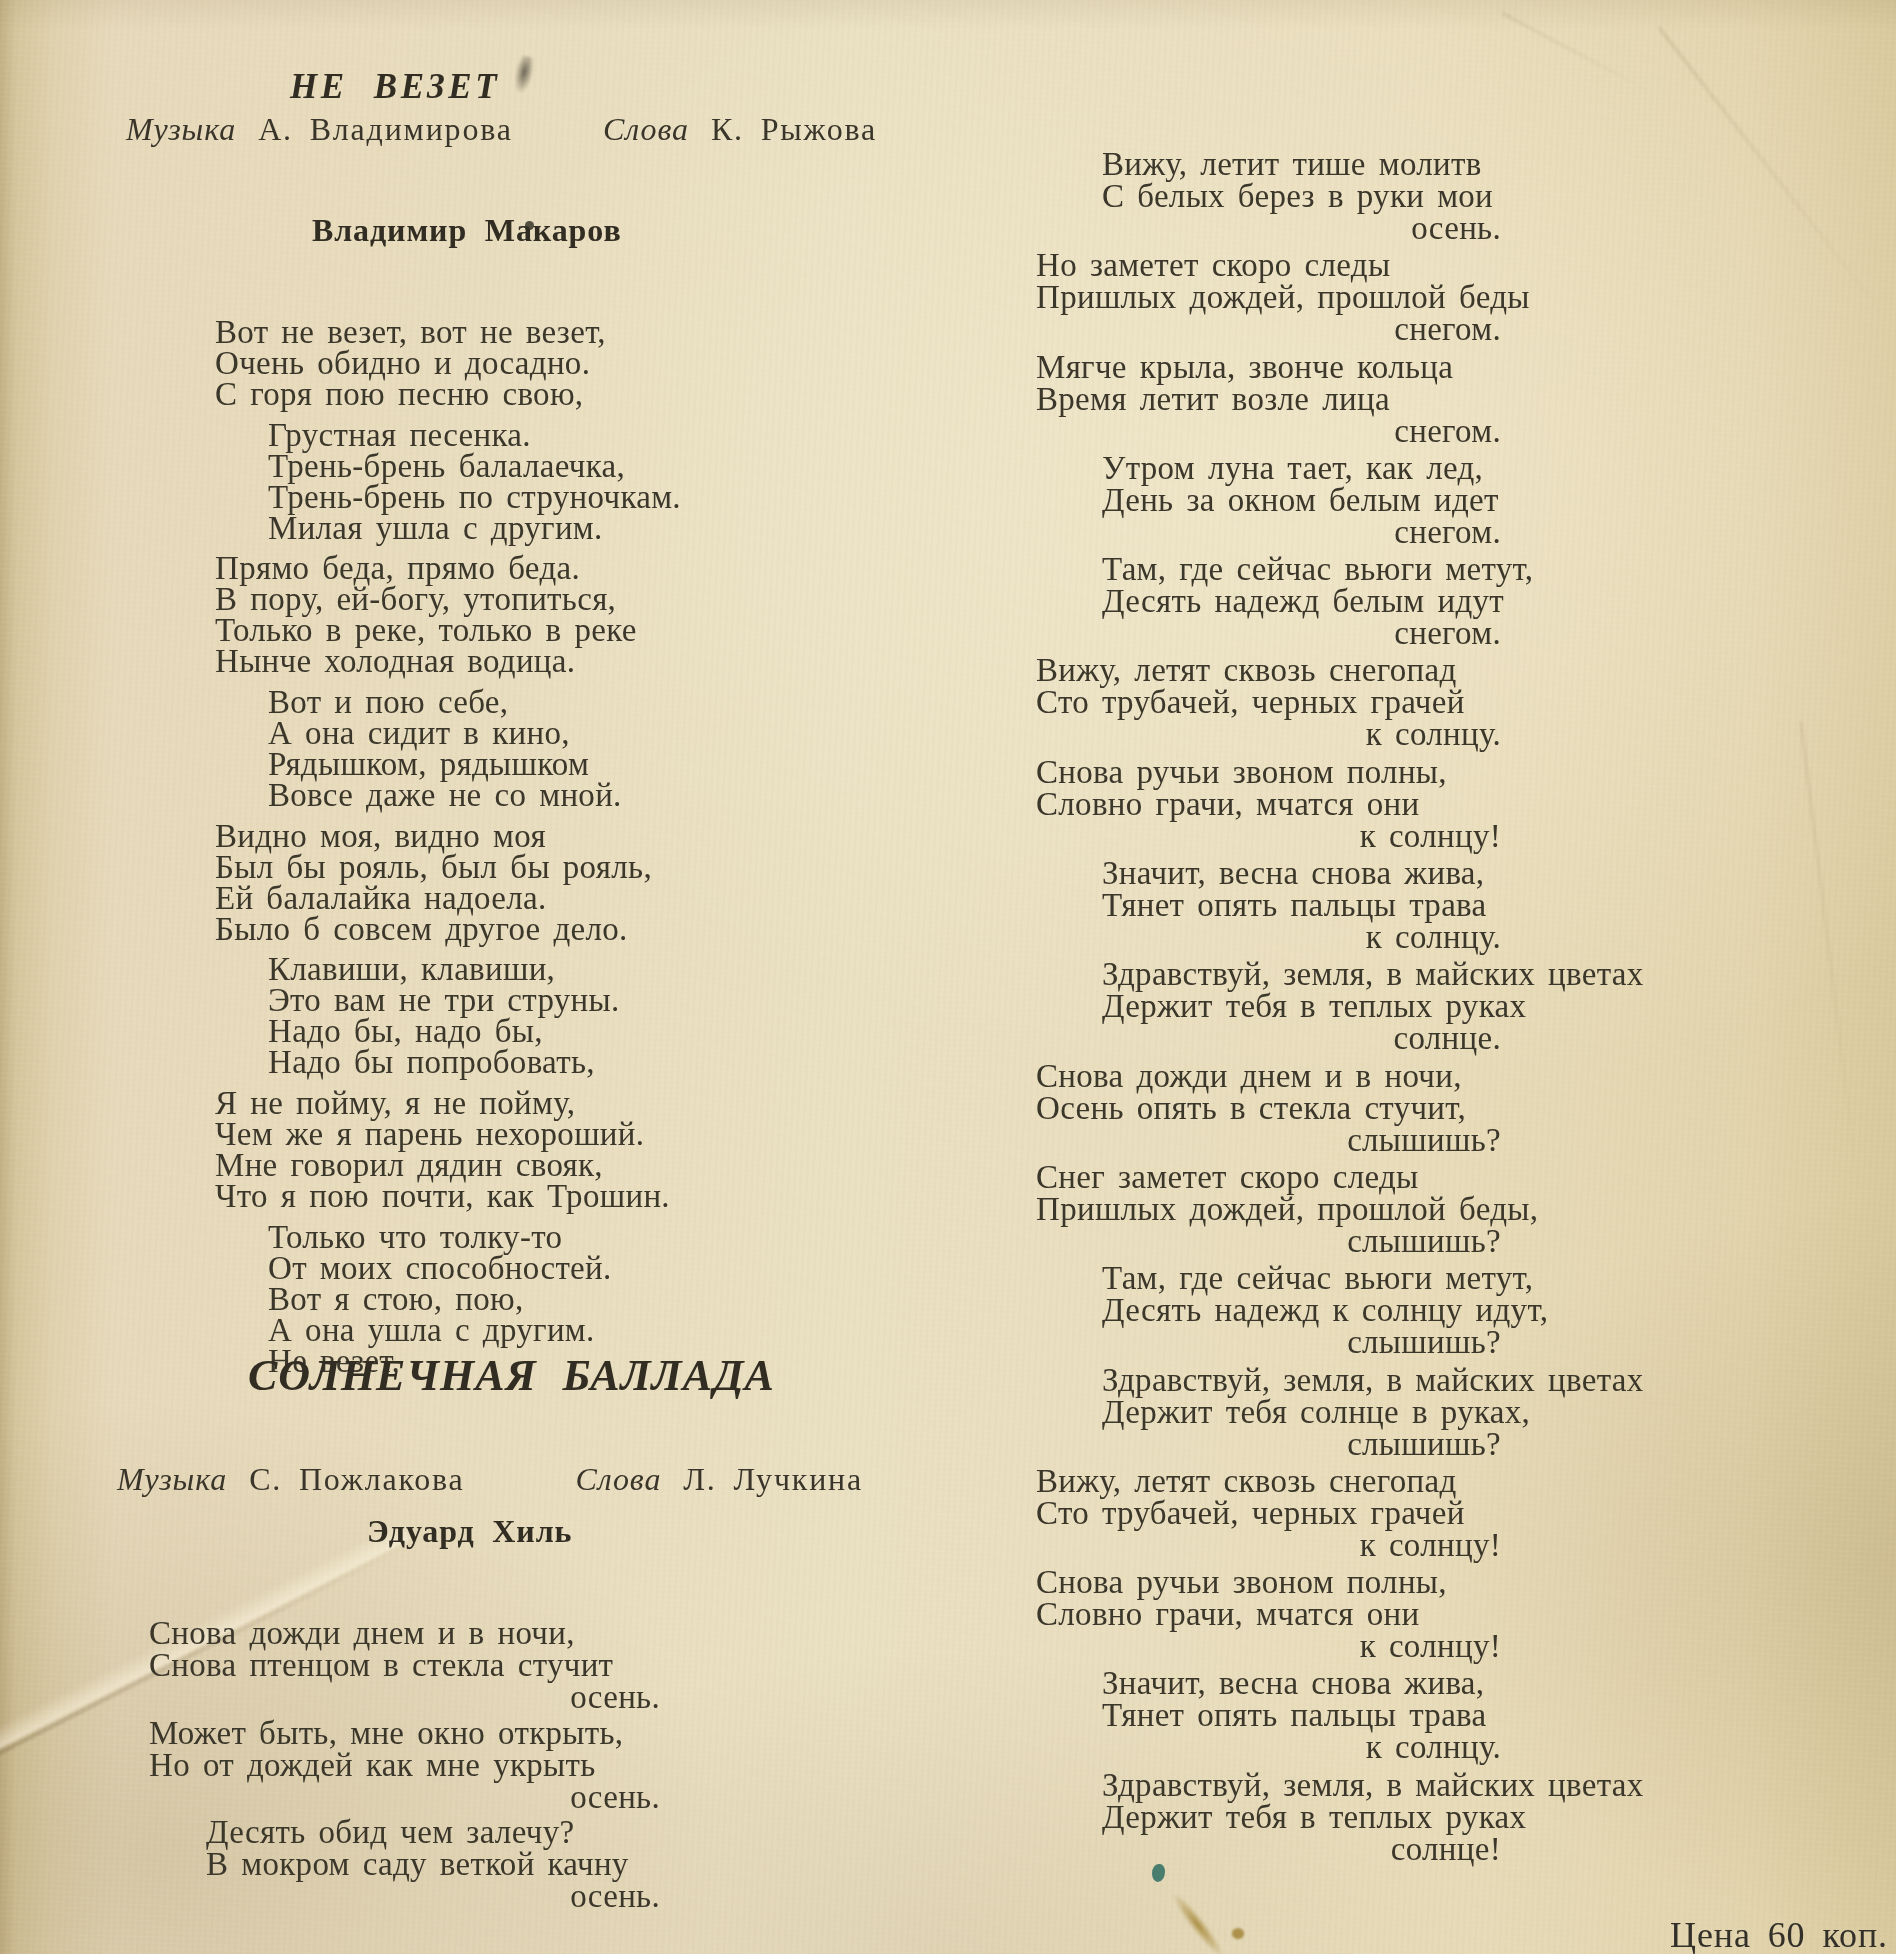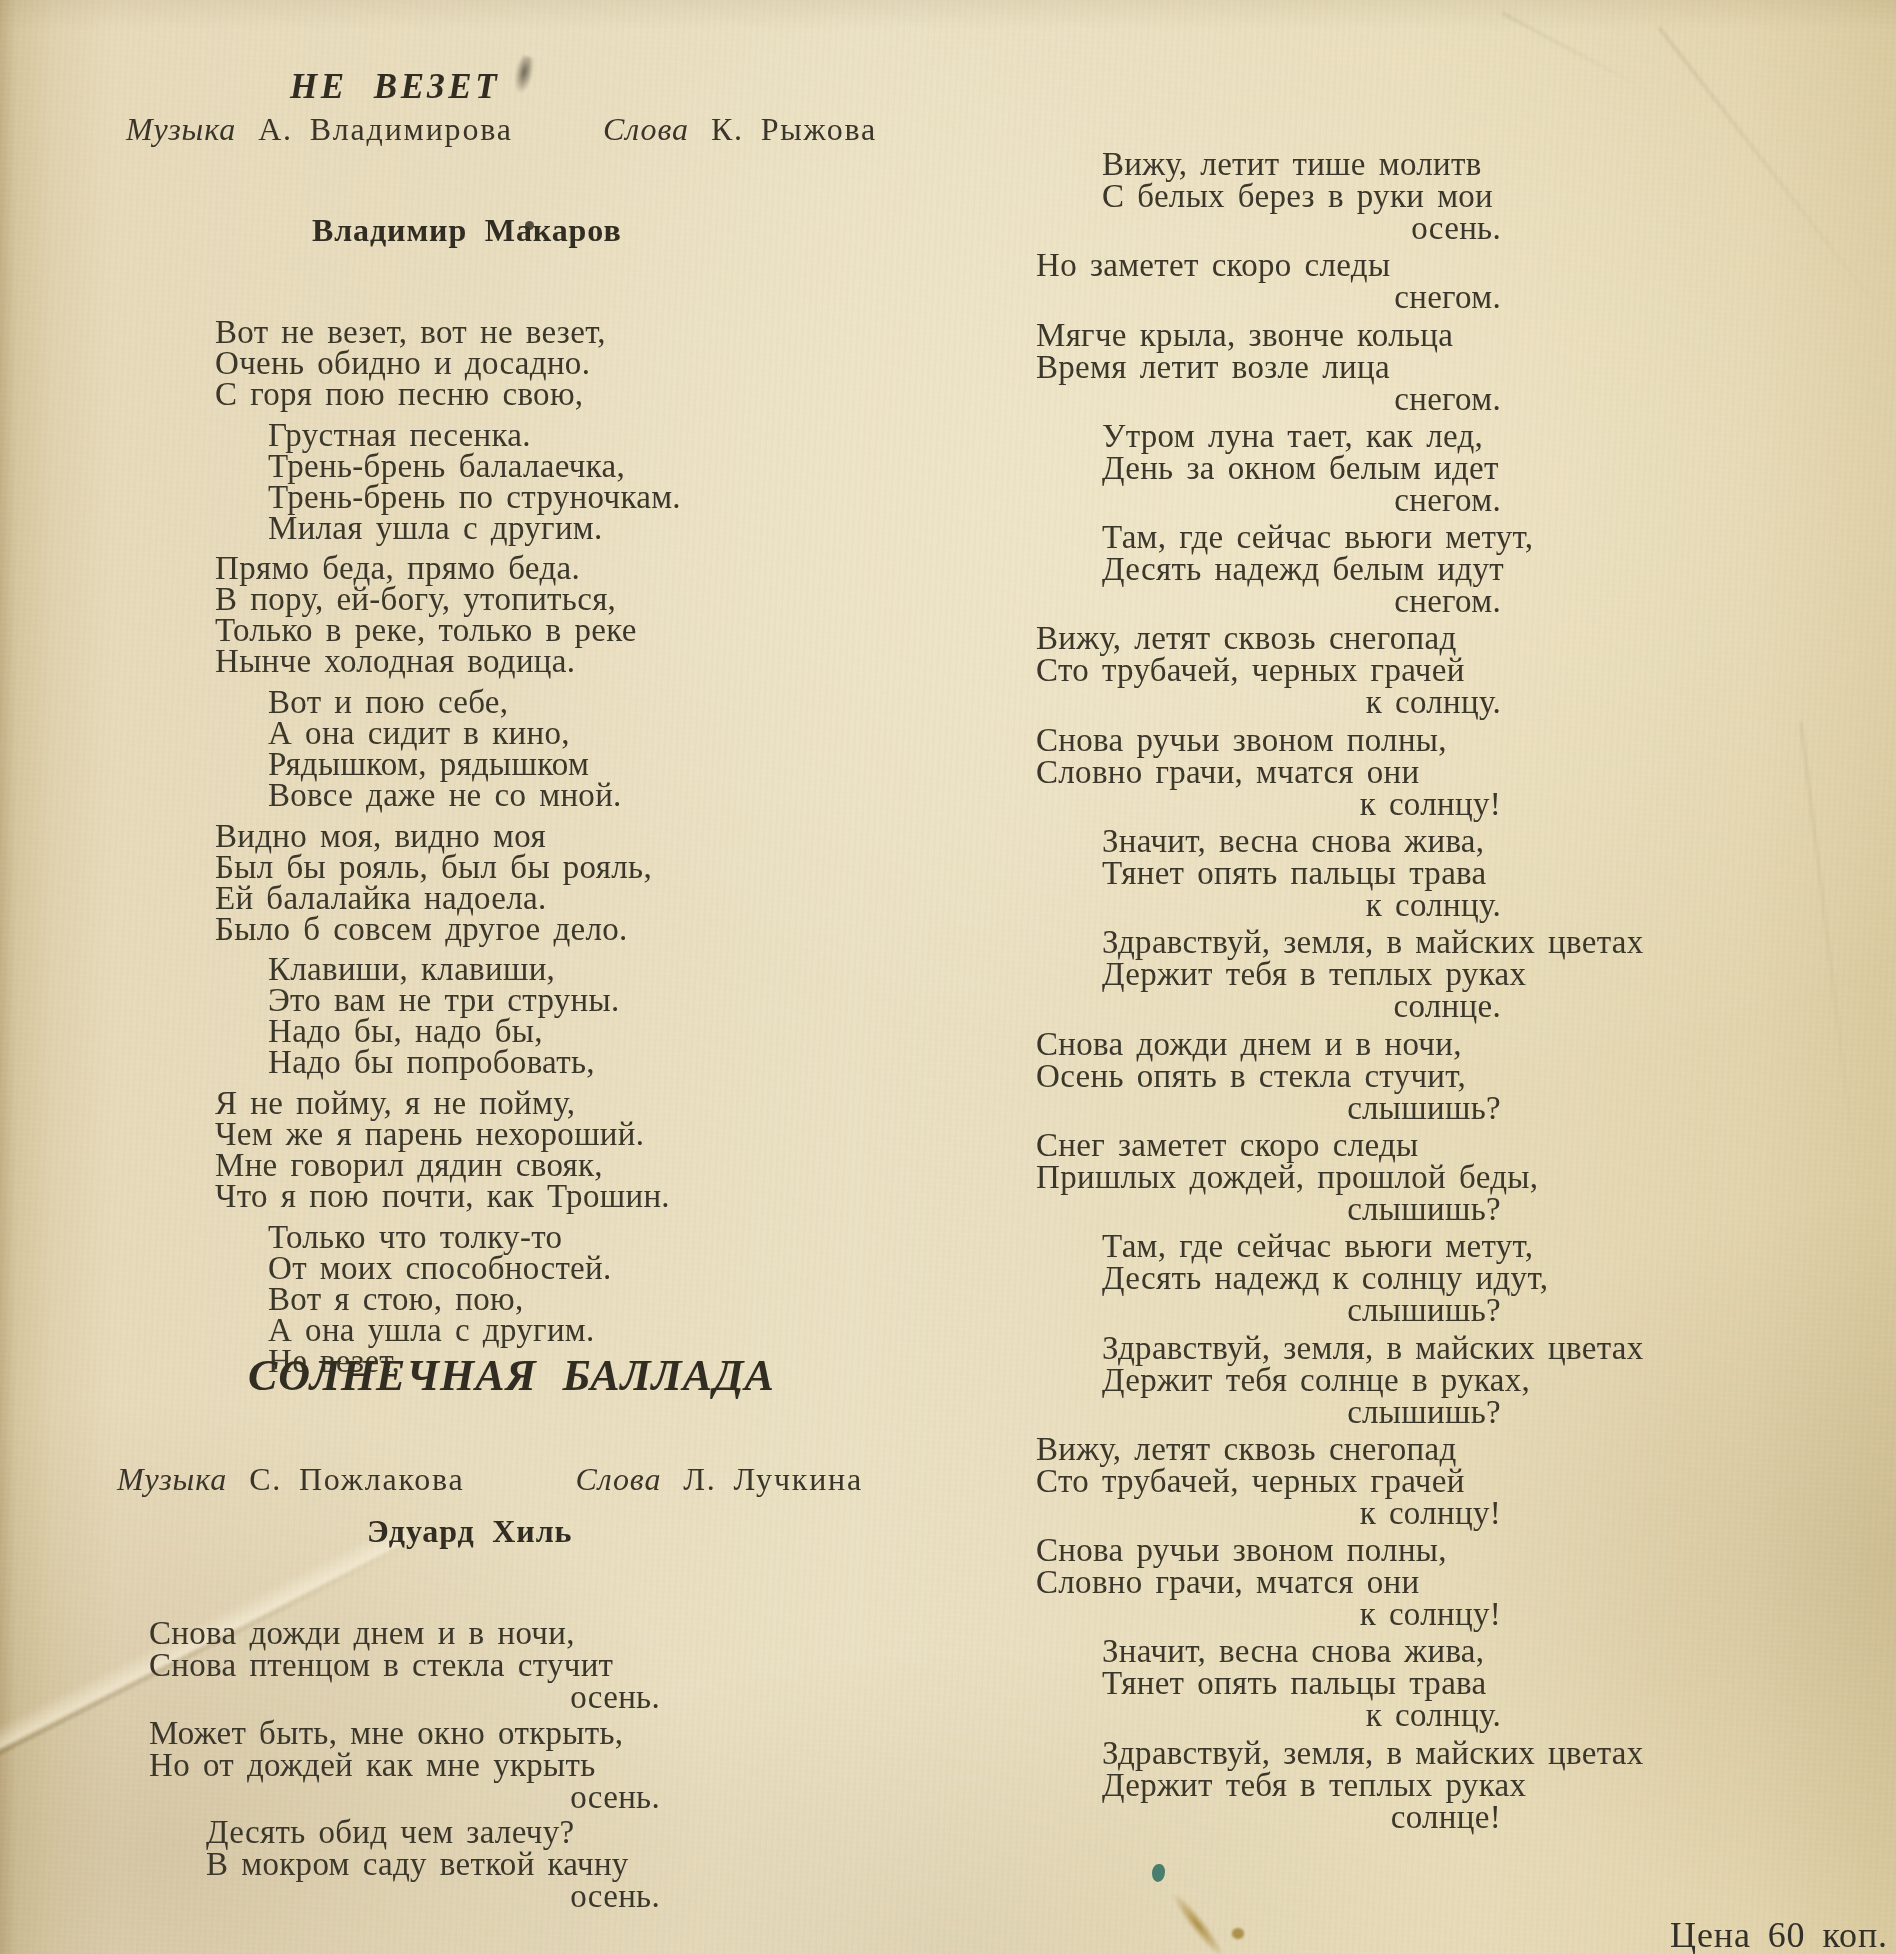--- a/index.html
+++ b/index.html
@@ -168,20 +168,21 @@
       </div>
     </div>
   <div class="abs stanzas" id="song2-stanzas-right">
       <div class="stanza indent">
         <div class="line">Вижу, летит тише молитв</div>
         <div class="line">С белых берез в руки мои</div>
         <div class="refrain">осень.</div>
       </div>
       <div class="stanza">
         <div class="line">Но заметет скоро следы</div>
+        <div class="line">Пришлых дождей, прошлой беды</div>
         <div class="refrain">снегом.</div>
       </div>
       <div class="stanza">
         <div class="line">Мягче крыла, звонче кольца</div>
         <div class="line">Время летит возле лица</div>
         <div class="refrain">снегом.</div>
       </div>
       <div class="stanza indent">
         <div class="line">Утром луна тает, как лед,</div>
         <div class="line">День за окном белым идет</div>

